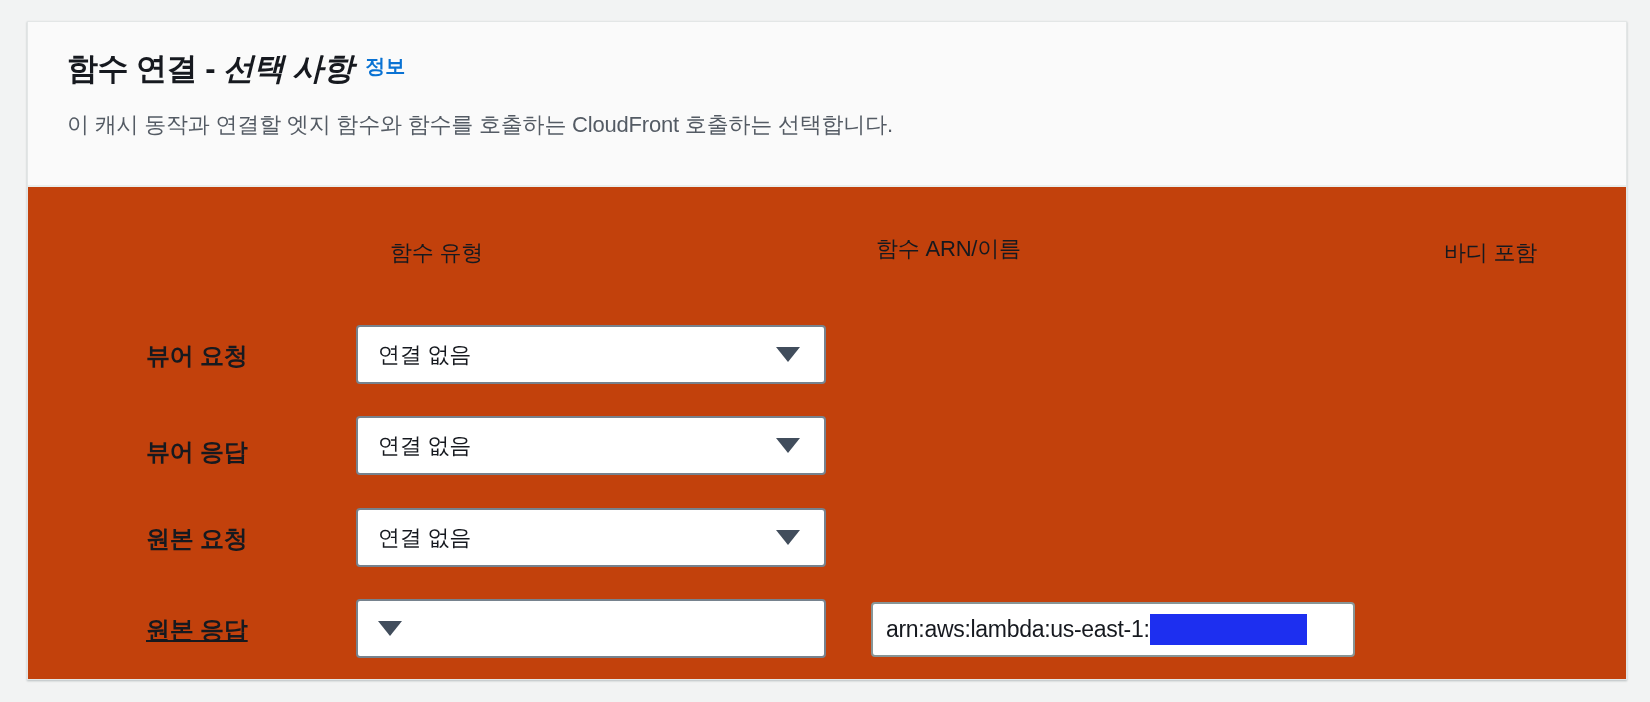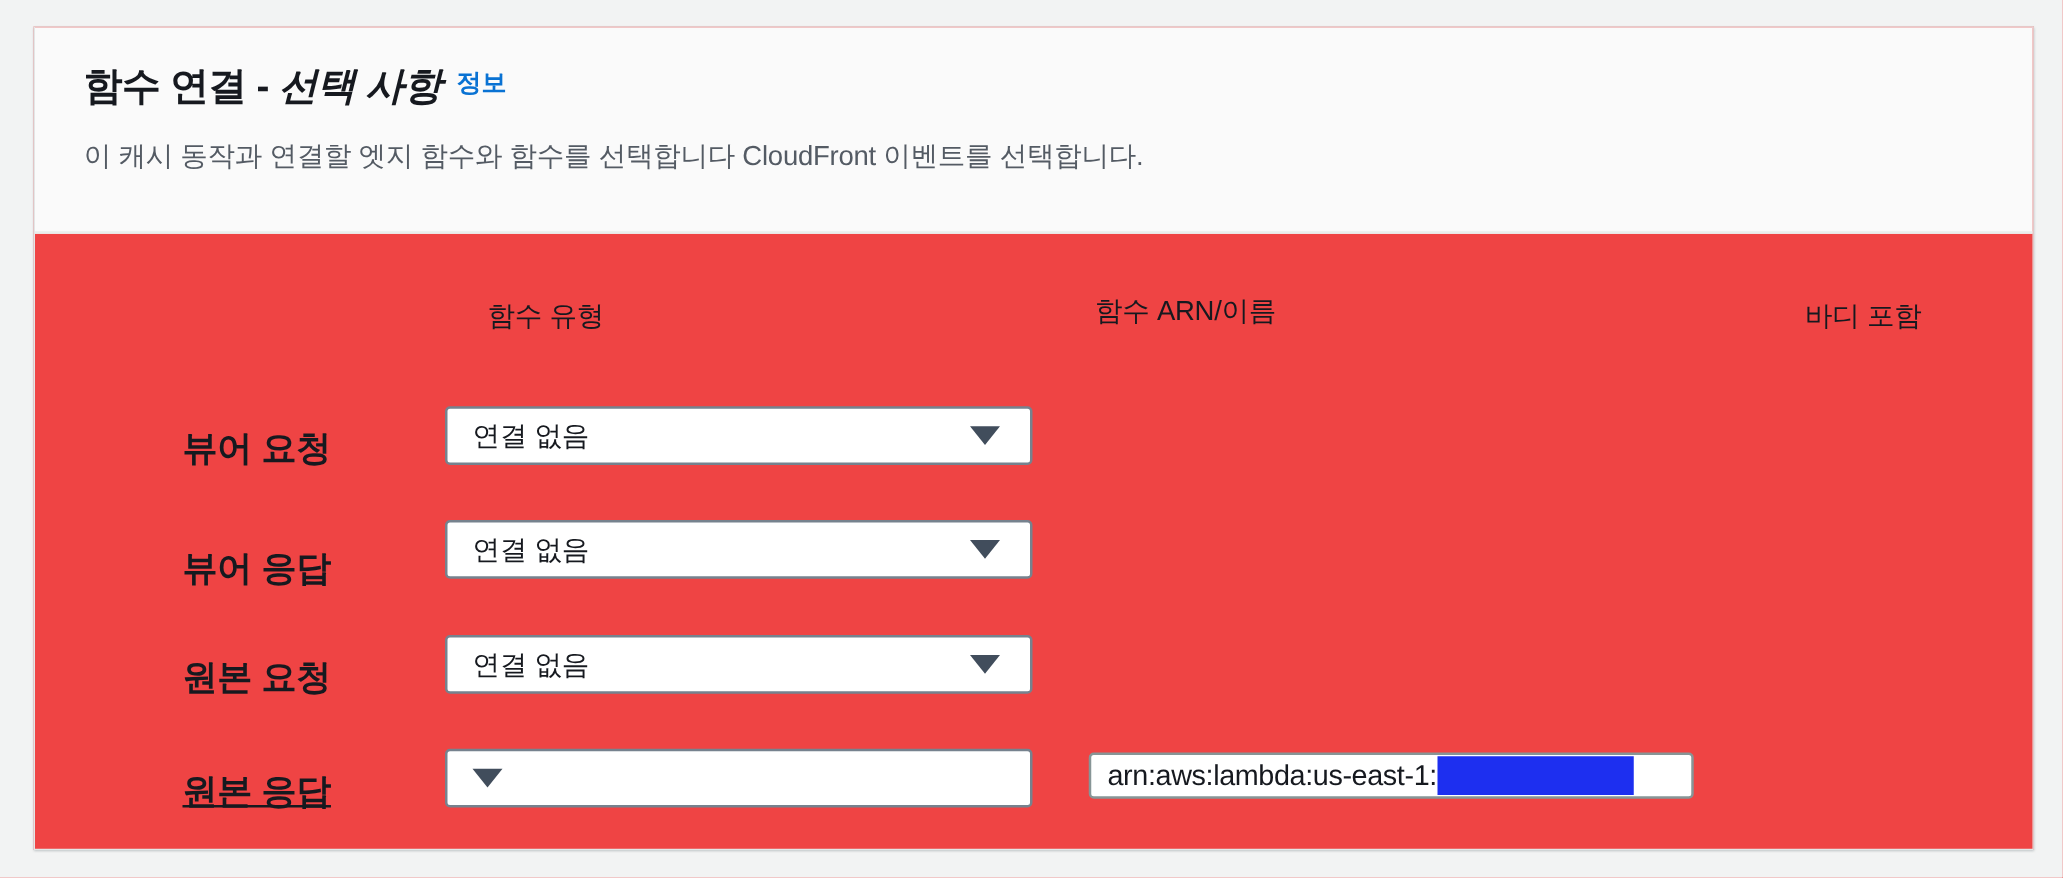--- a/index.html
+++ b/index.html
@@ -8,21 +8,21 @@
     background: #f2f3f3;
     font-family: "Liberation Sans", "DejaVu Sans", sans-serif;
     overflow: hidden;
     -webkit-font-smoothing: antialiased;
   }
   .stage { position: relative; width: 1650px; height: 702px; }
 
   .panel {
     position: absolute; left: 27px; top: 21px;
     width: 1600px; height: 659px;
-    background: #ef4444;
+    background: #c2410c;
     border: 1px solid #e3e6e6;
     box-shadow: 0 1px 2px rgba(0,28,36,0.25);
     box-sizing: border-box;
   }
 
   .panel-header {
     position: absolute; left: 0; top: 0; right: 0;
     height: 165px;
     background: #fafafa;
     border-bottom: 2px solid #e9eeec;
@@ -51,27 +51,27 @@
     position: absolute;
     font-size: 22px; color: #16191f; letter-spacing: -0.2px;
     white-space: nowrap;
   }
   #col-type { left: 330px; top: 216px; margin-left: 32px; }
   #col-arn  { left: 848px; top: 212px; }
   #col-body { left: 1416px; top: 216px; }
 
   .row-label {
     position: absolute; left: 118px;
-    font-size: 28px; font-weight: 700; color: #16191f;
+    font-size: 24px; font-weight: 700; color: #16191f;
     letter-spacing: -0.2px; white-space: nowrap;
   }
 
   .select {
     position: absolute; left: 328px;
-    width: 470px; height: 47px;
+    width: 470px; height: 59px;
     background: #ffffff;
     border: 2px solid #76828e;
     border-radius: 4px;
     box-sizing: border-box;
     display: flex; align-items: center;
     padding: 0 24px 0 20px;
     cursor: pointer;
   }
   .select .value {
     flex: 1;
@@ -81,21 +81,21 @@
   .caret {
     width: 0; height: 0;
     border-left: 12px solid transparent;
     border-right: 12px solid transparent;
     border-top: 15px solid #414d5c;
     flex: none;
   }
 
   .arn-input {
     position: absolute; left: 843px; top: 580px;
-    width: 484px; height: 37px;
+    width: 484px; height: 55px;
     background: #ffffff;
     border: 2px solid #879596;
     border-radius: 4px;
     box-sizing: border-box;
     display: flex; align-items: center;
     padding: 0 6px 0 13px;
     cursor: text;
     overflow: hidden;
   }
   .arn-input .arn-text {
@@ -118,21 +118,21 @@
 </head>
 <body>
 
 <div class="stage">
   <div class="panel">
 
     <div class="panel-header">
       <div class="panel-title-row">
         <span class="panel-title"><span>함수 연결 -</span><span class="optional">선택 사항</span></span><a class="info-link">정보</a>
       </div>
-      <div class="panel-desc">이 캐시 동작과 연결할 엣지 함수와 함수를 선택합니다 CloudFront 이벤트를 선택합니다.</div>
+      <div class="panel-desc">이 캐시 동작과 연결할 엣지 함수와 함수를 호출하는 CloudFront 호출하는 선택합니다.</div>
     </div>
 
     <div id="col-type" class="col-header">함수 유형</div>
     <div id="col-arn" class="col-header">함수 ARN/이름</div>
     <div id="col-body" class="col-header">바디 포함</div>
 
     <div id="row-label-0" class="row-label">뷰어 요청</div>
     <div id="select-0" class="select">
       <span class="value">연결 없음</span>
       <span class="caret"></span>

